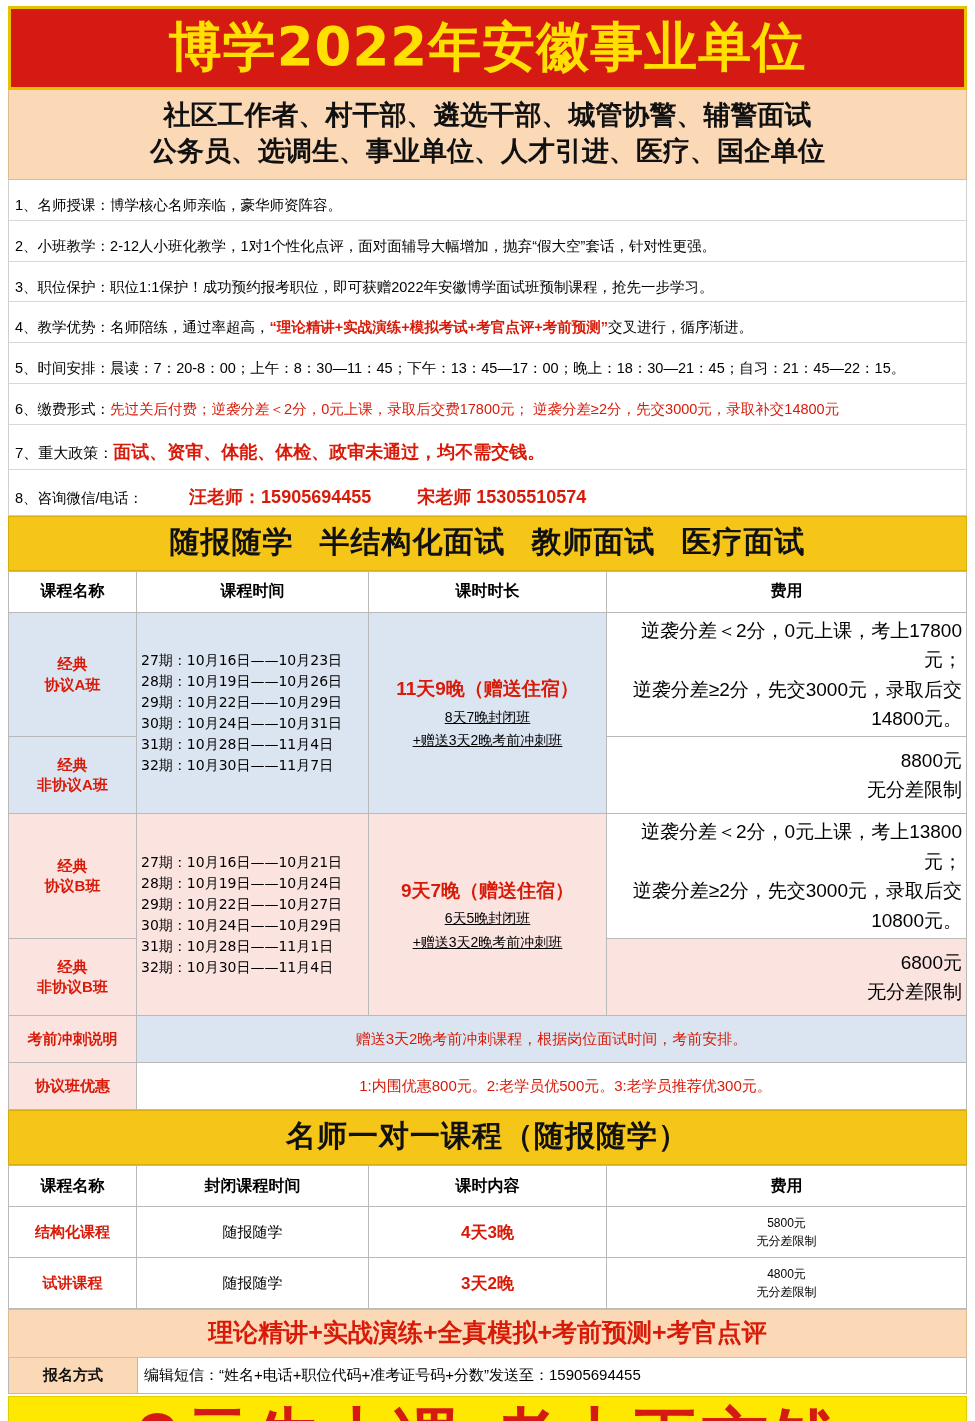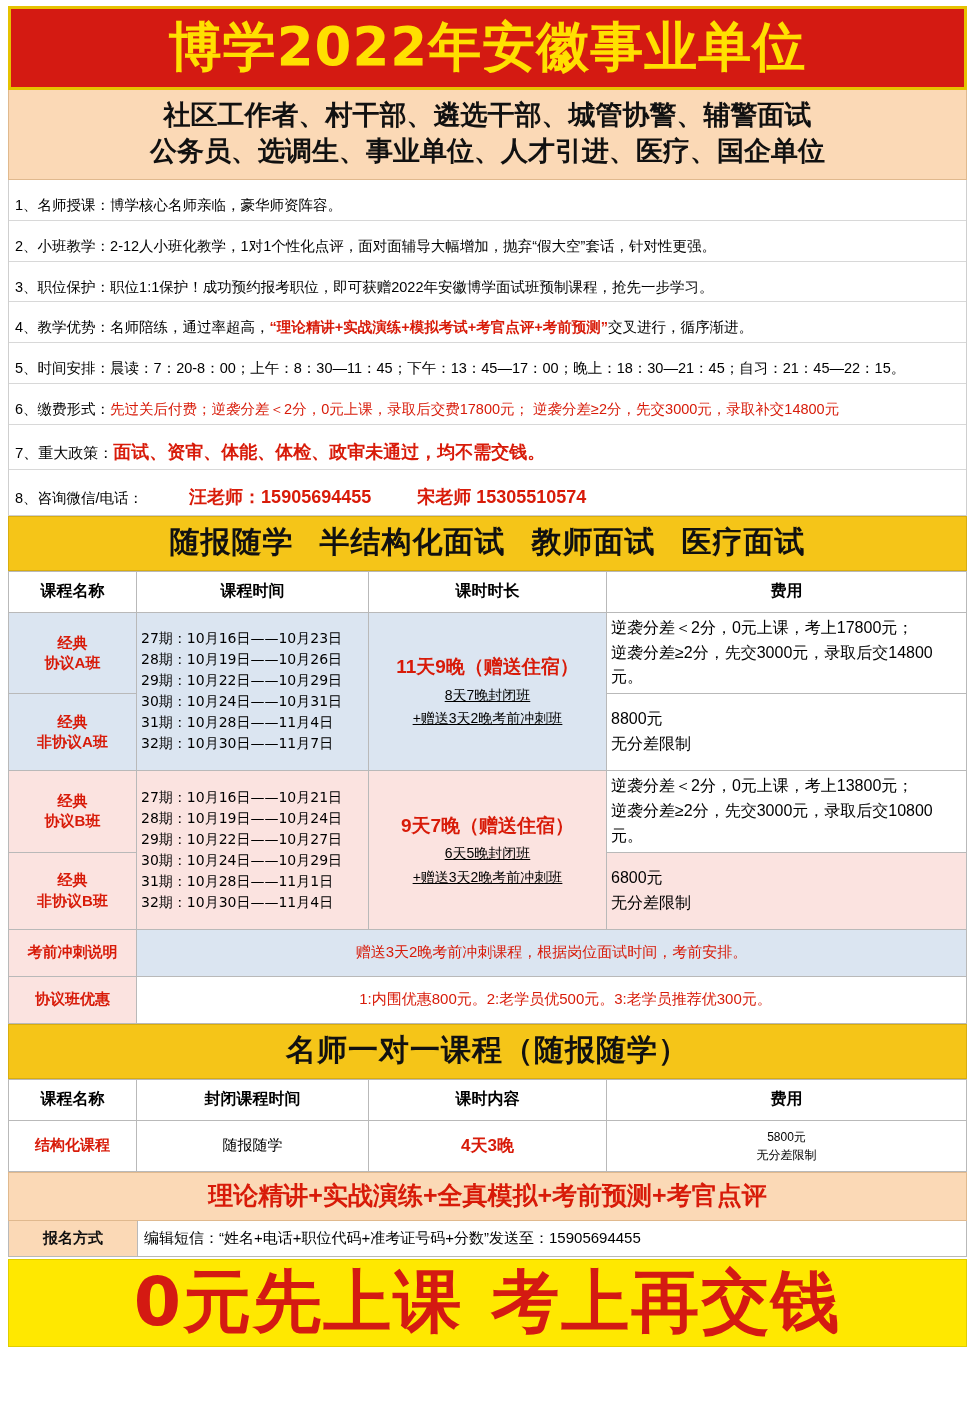--- a/index.html
+++ b/index.html
@@ -137,22 +137,22 @@
   .dur.pink { background: #fbe3e0; }
   .dur .big {
     color: #d81b09;
     font-size: 19px;
     font-weight: bold;
     display: block;
     margin-bottom: 2px;
   }
   .dur .sm { font-size: 14px; text-decoration: underline; }
   .fee {
-    text-align: left;
-    font-size: 16px;
+    text-align: right;
+    font-size: 19px;
     line-height: 1.55;
     background: #fff;
   }
   .fee.pinkbg { background: #fbe3e0; }
   .note-row-label {
     background: #fbe3e0;
     color: #d81b09;
     font-weight: bold;
     text-align: center;
     font-size: 15px;
@@ -413,20 +413,29 @@
     </tr>
     <tr>
       <td class="o2o-name">结构化课程</td>
       <td class="o2o-cell">随报随学</td>
       <td class="o2o-cell redbig">4天3晚</td>
       <td class="o2o-fee">
         <div>5800元</div>
         <div>无分差限制</div>
       </td>
     </tr>
+    <tr>
+      <td class="o2o-name">试讲课程</td>
+      <td class="o2o-cell">随报随学</td>
+      <td class="o2o-cell redbig">3天2晚</td>
+      <td class="o2o-fee">
+        <div>4800元</div>
+        <div>无分差限制</div>
+      </td>
+    </tr>
   </tbody>
     </table>
 
   <div class="orangestrip">
     <div class="t">理论精讲+实战演练+全真模拟+考前预测+考官点评</div>
   </div>
 
   <div class="signup">
     <div class="label">报名方式</div>
     <div class="body">编辑短信：“姓名+电话+职位代码+准考证号码+分数”发送至：15905694455</div>

